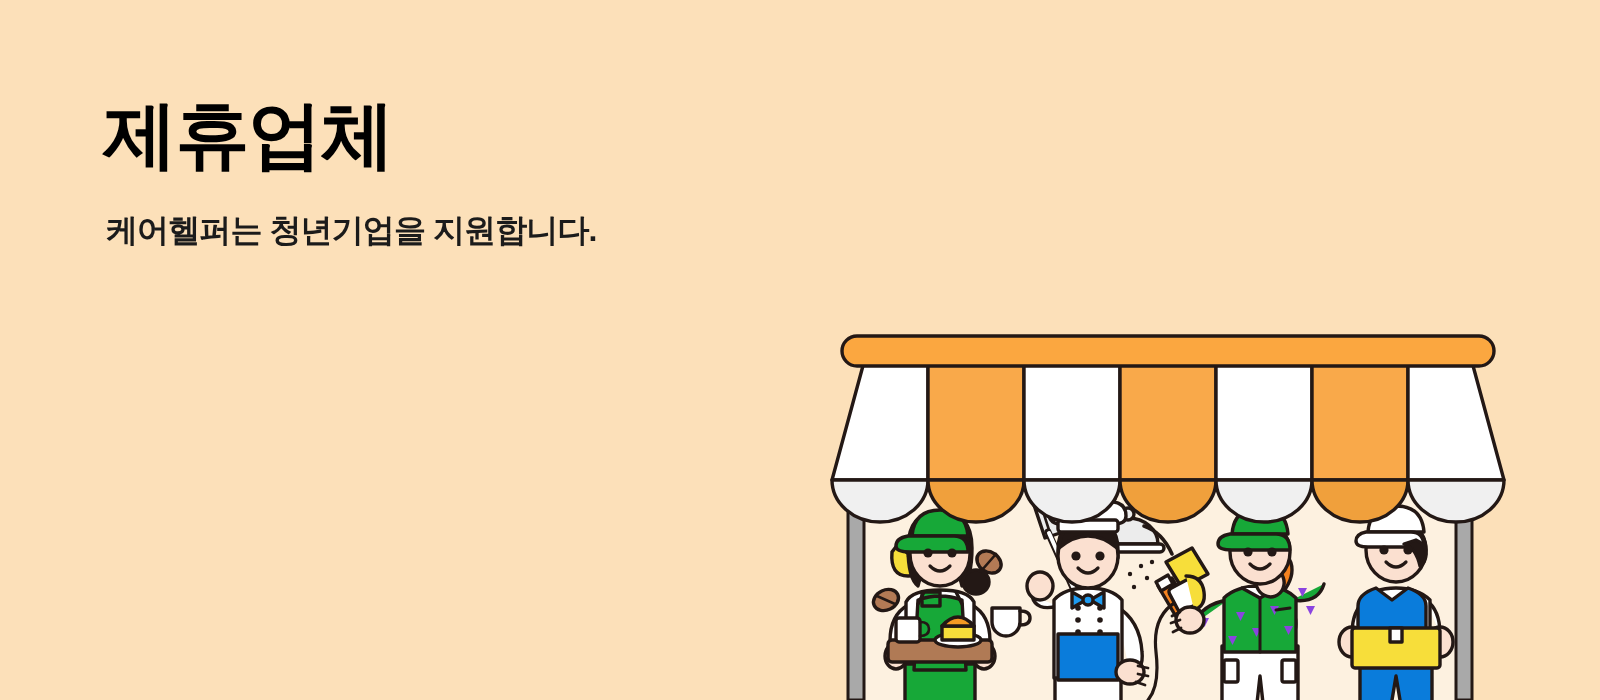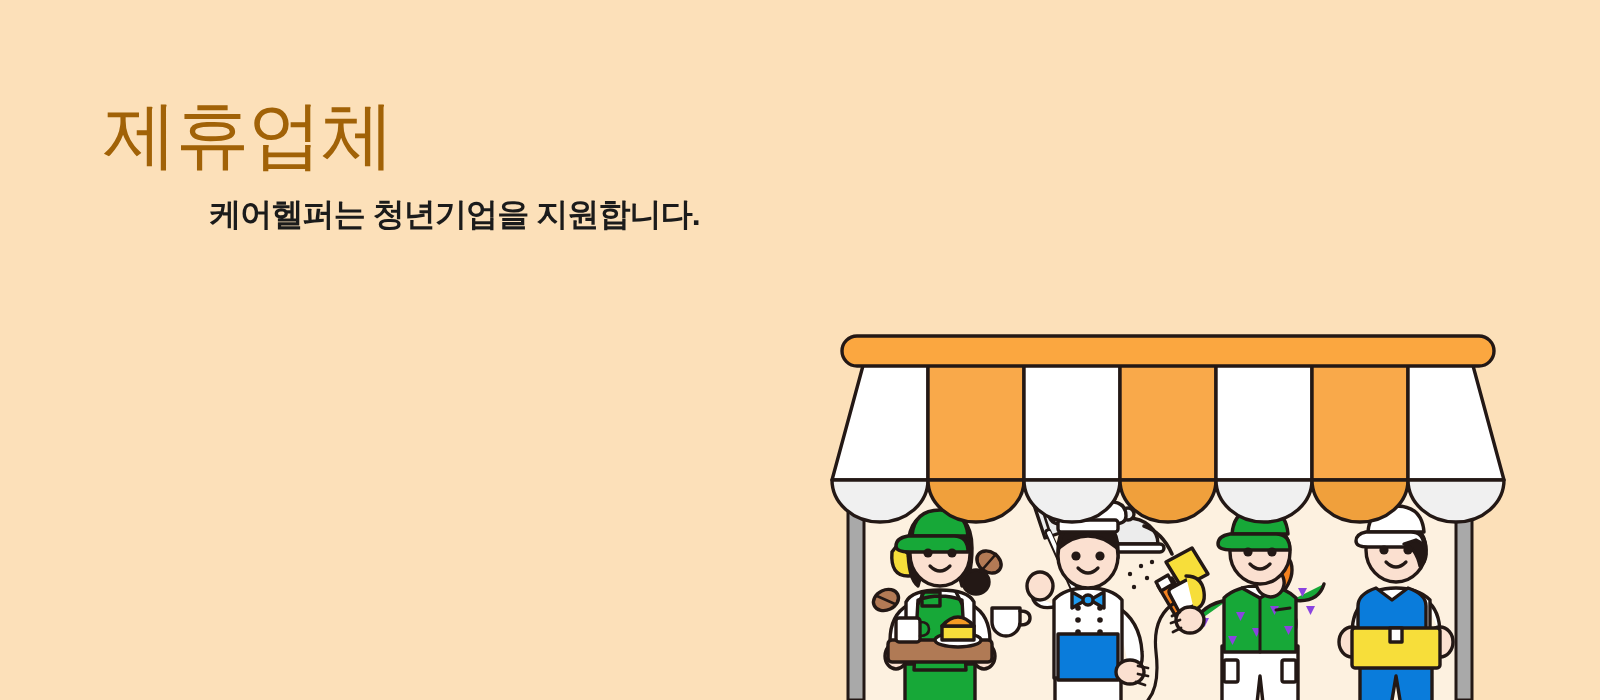--- a/index.html
+++ b/index.html
@@ -31,34 +31,33 @@
     font-size: 74px;
     line-height: 1.32;
     letter-spacing: -1.5px;
     white-space: nowrap;
   }
   #headline-line-1 {
     color: #F96201;
     font-weight: 500;
   }
   #headline-line-2 {
-    color: #a16207;
-    font-weight: 400;
+    color: #000000;
+    font-weight: 700;
   }
   #subtitle {
     display: block;
-    margin-top: 10px;
+    margin-top: 26px;
     margin-left: 3px;
     font-size: 32px;
     font-weight: 700;
     line-height: 1.3;
     letter-spacing: -0.9px;
     color: #1B1B1B;
     white-space: nowrap;
-    text-align: center;
   }
   
   #illustration {
     position: absolute;
     left: 800px;
     top: 300px;
     width: 720px;
     height: 400px;
   }
   #illustration svg {

